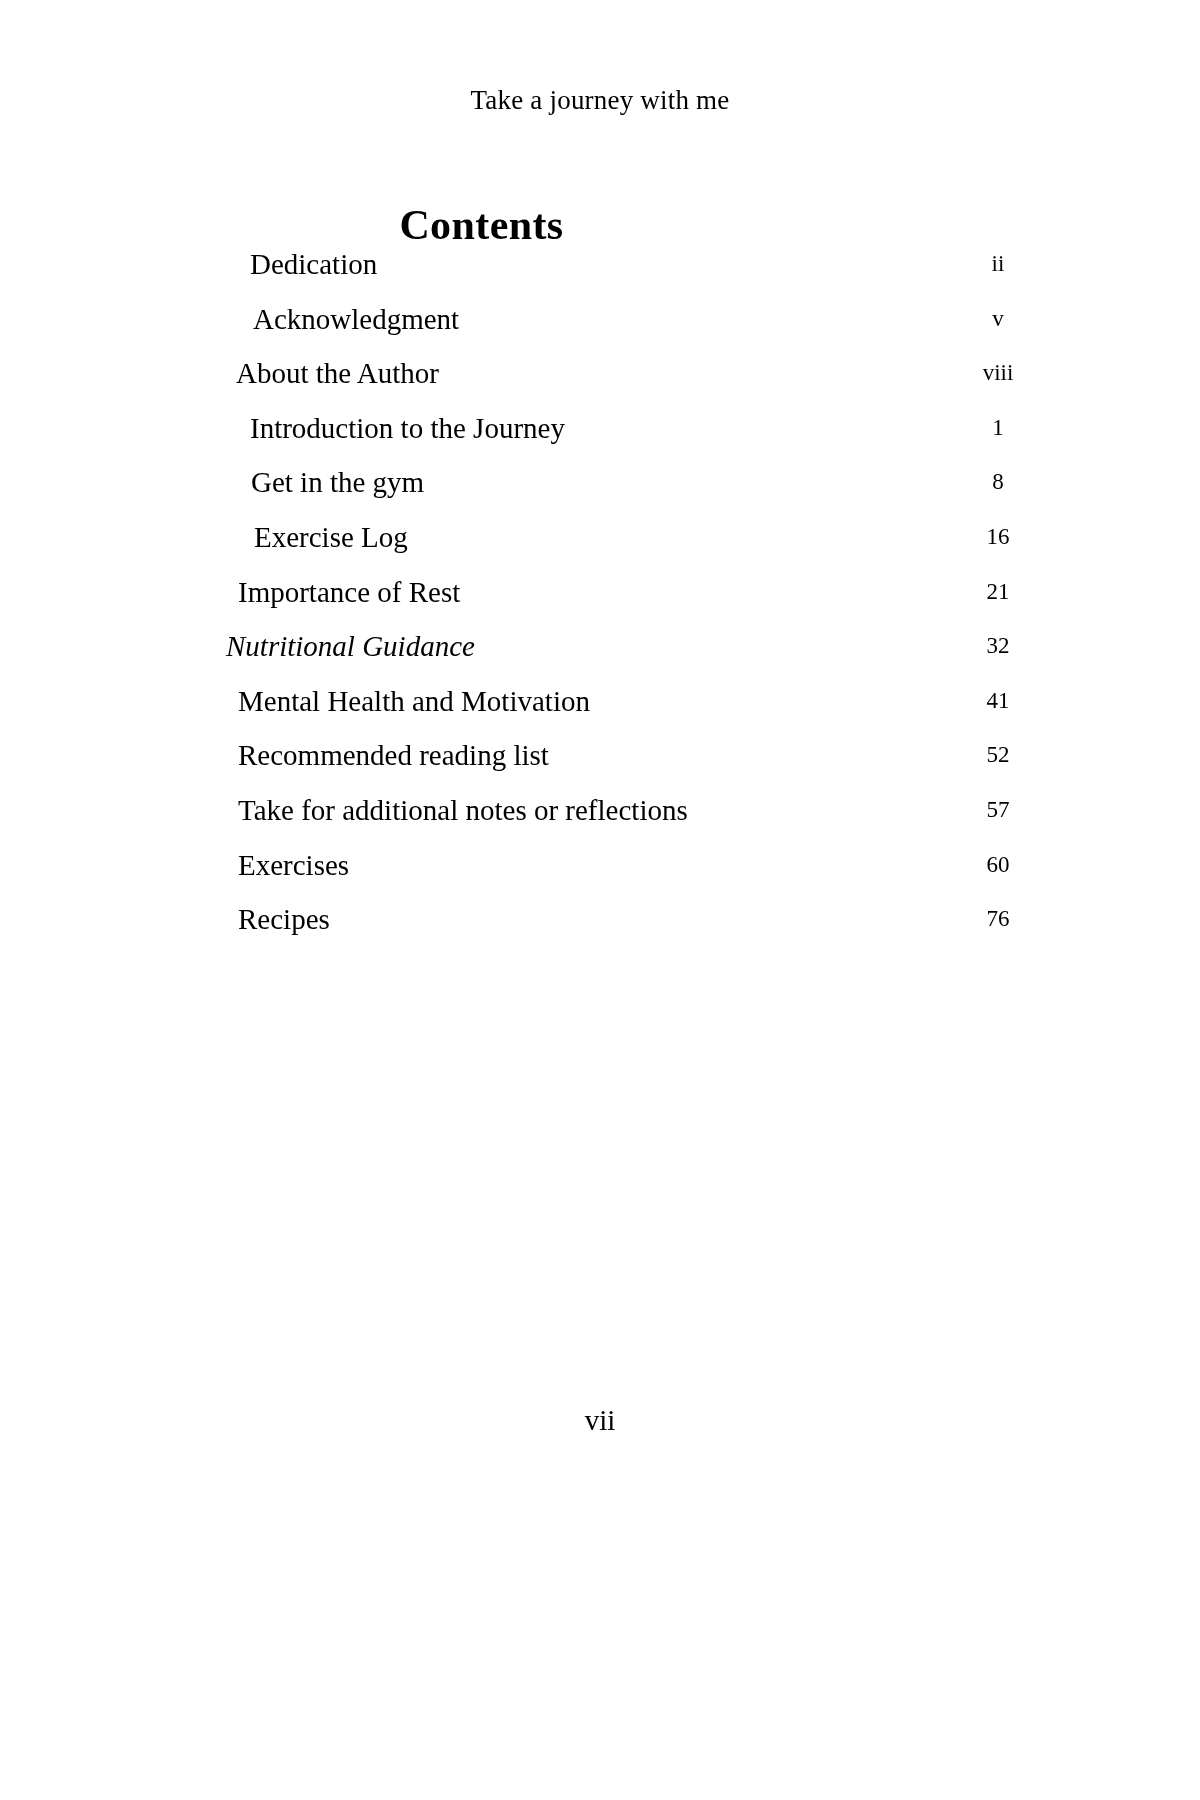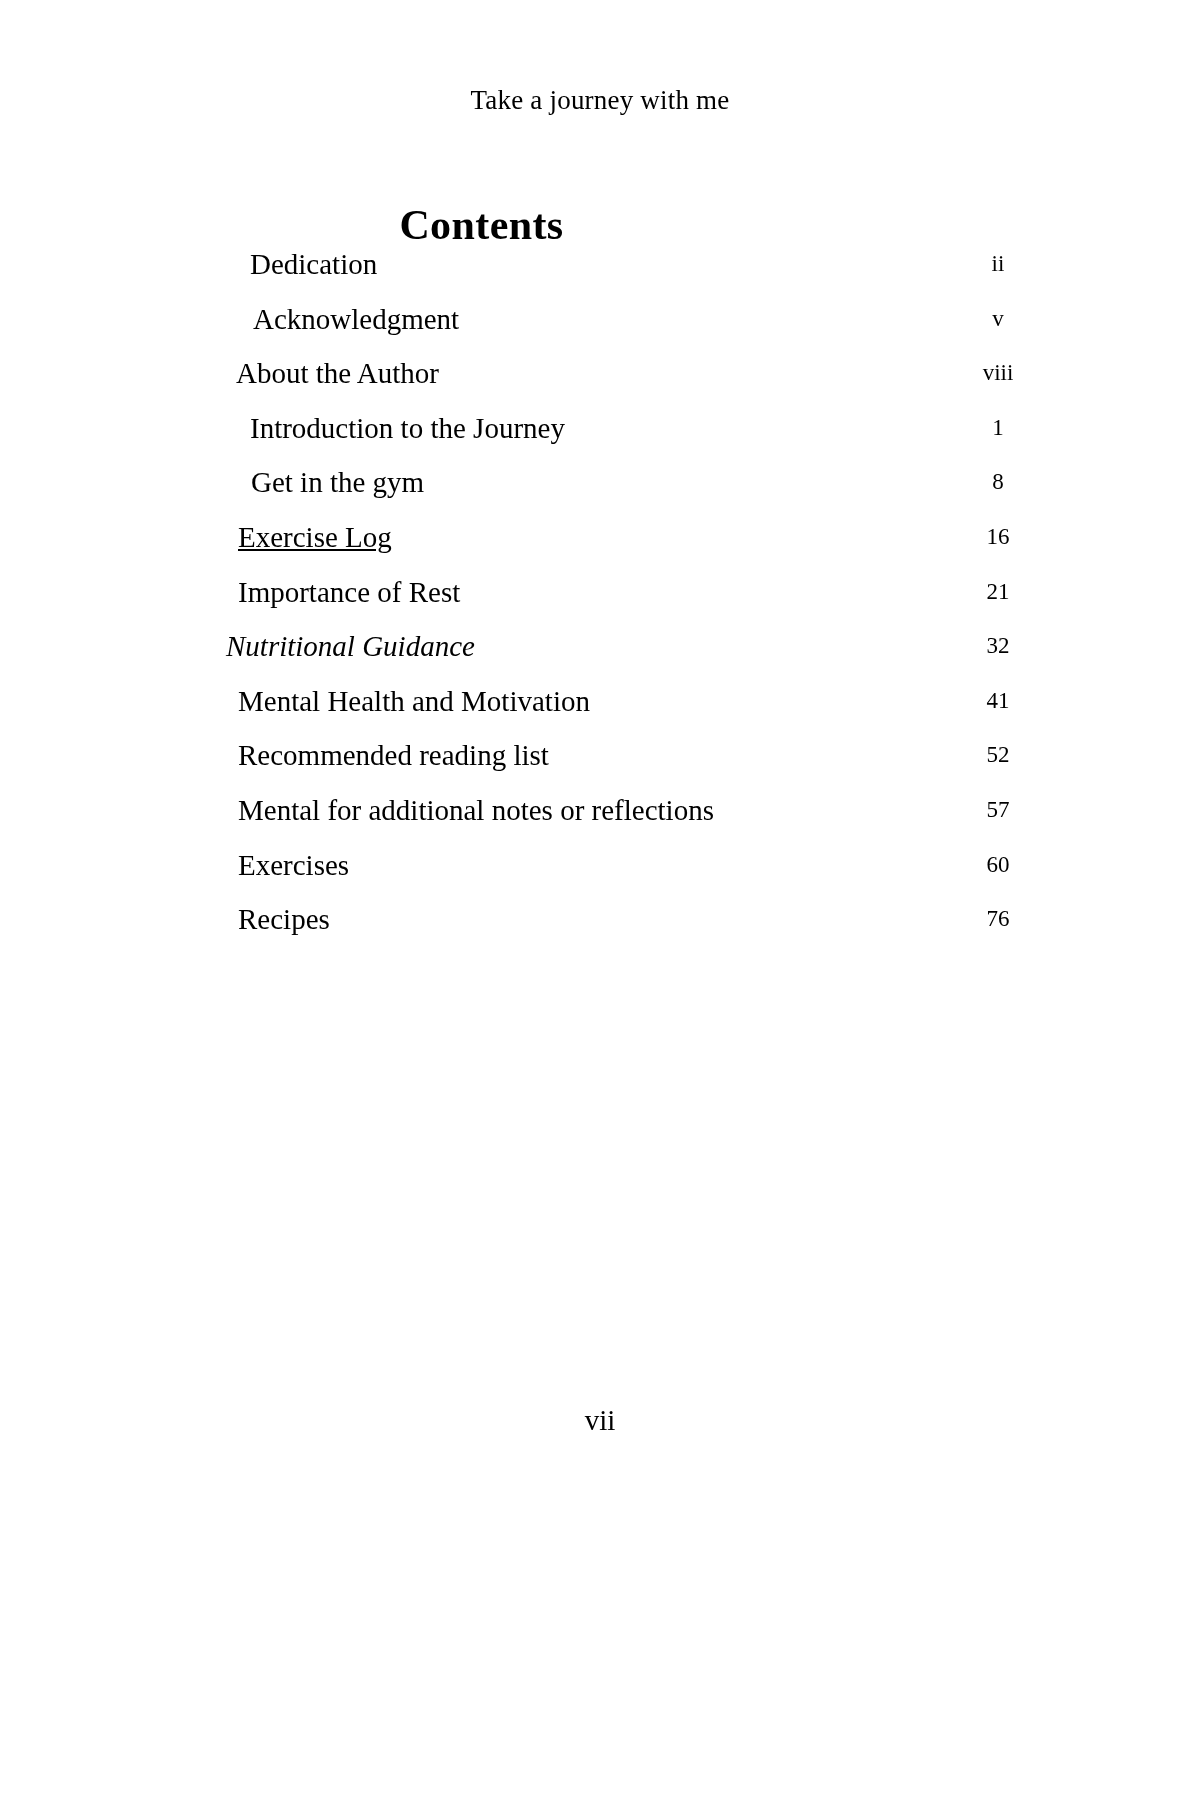--- a/index.html
+++ b/index.html
@@ -101,41 +101,41 @@
       </div>
       <div class="toc-row">
         <span class="toc-title" style="left: 250px;">Introduction to the Journey</span>
         <span class="toc-page">1</span>
       </div>
       <div class="toc-row">
         <span class="toc-title" style="left: 251px;">Get in the gym</span>
         <span class="toc-page">8</span>
       </div>
       <div class="toc-row">
-        <span class="toc-title" style="left: 238px; text-decoration: underline;">Exercise Log</span>
+        <span class="toc-title" style="left: 254px;">Exercise Log</span>
         <span class="toc-page">16</span>
       </div>
       <div class="toc-row">
         <span class="toc-title" style="left: 238px;">Importance of Rest</span>
         <span class="toc-page">21</span>
       </div>
       <div class="toc-row">
         <span class="toc-title" style="left: 226px; font-style: italic;">Nutritional Guidance</span>
         <span class="toc-page">32</span>
       </div>
       <div class="toc-row">
         <span class="toc-title" style="left: 238px;">Mental Health and Motivation</span>
         <span class="toc-page">41</span>
       </div>
       <div class="toc-row">
         <span class="toc-title" style="left: 238px;">Recommended reading list</span>
         <span class="toc-page">52</span>
       </div>
       <div class="toc-row">
-        <span class="toc-title" style="left: 238px;">Mental for additional notes or reflections</span>
+        <span class="toc-title" style="left: 238px;">Take for additional notes or reflections</span>
         <span class="toc-page">57</span>
       </div>
       <div class="toc-row">
         <span class="toc-title" style="left: 238px;">Exercises</span>
         <span class="toc-page">60</span>
       </div>
       <div class="toc-row">
         <span class="toc-title" style="left: 238px;">Recipes</span>
         <span class="toc-page">76</span>
       </div>

